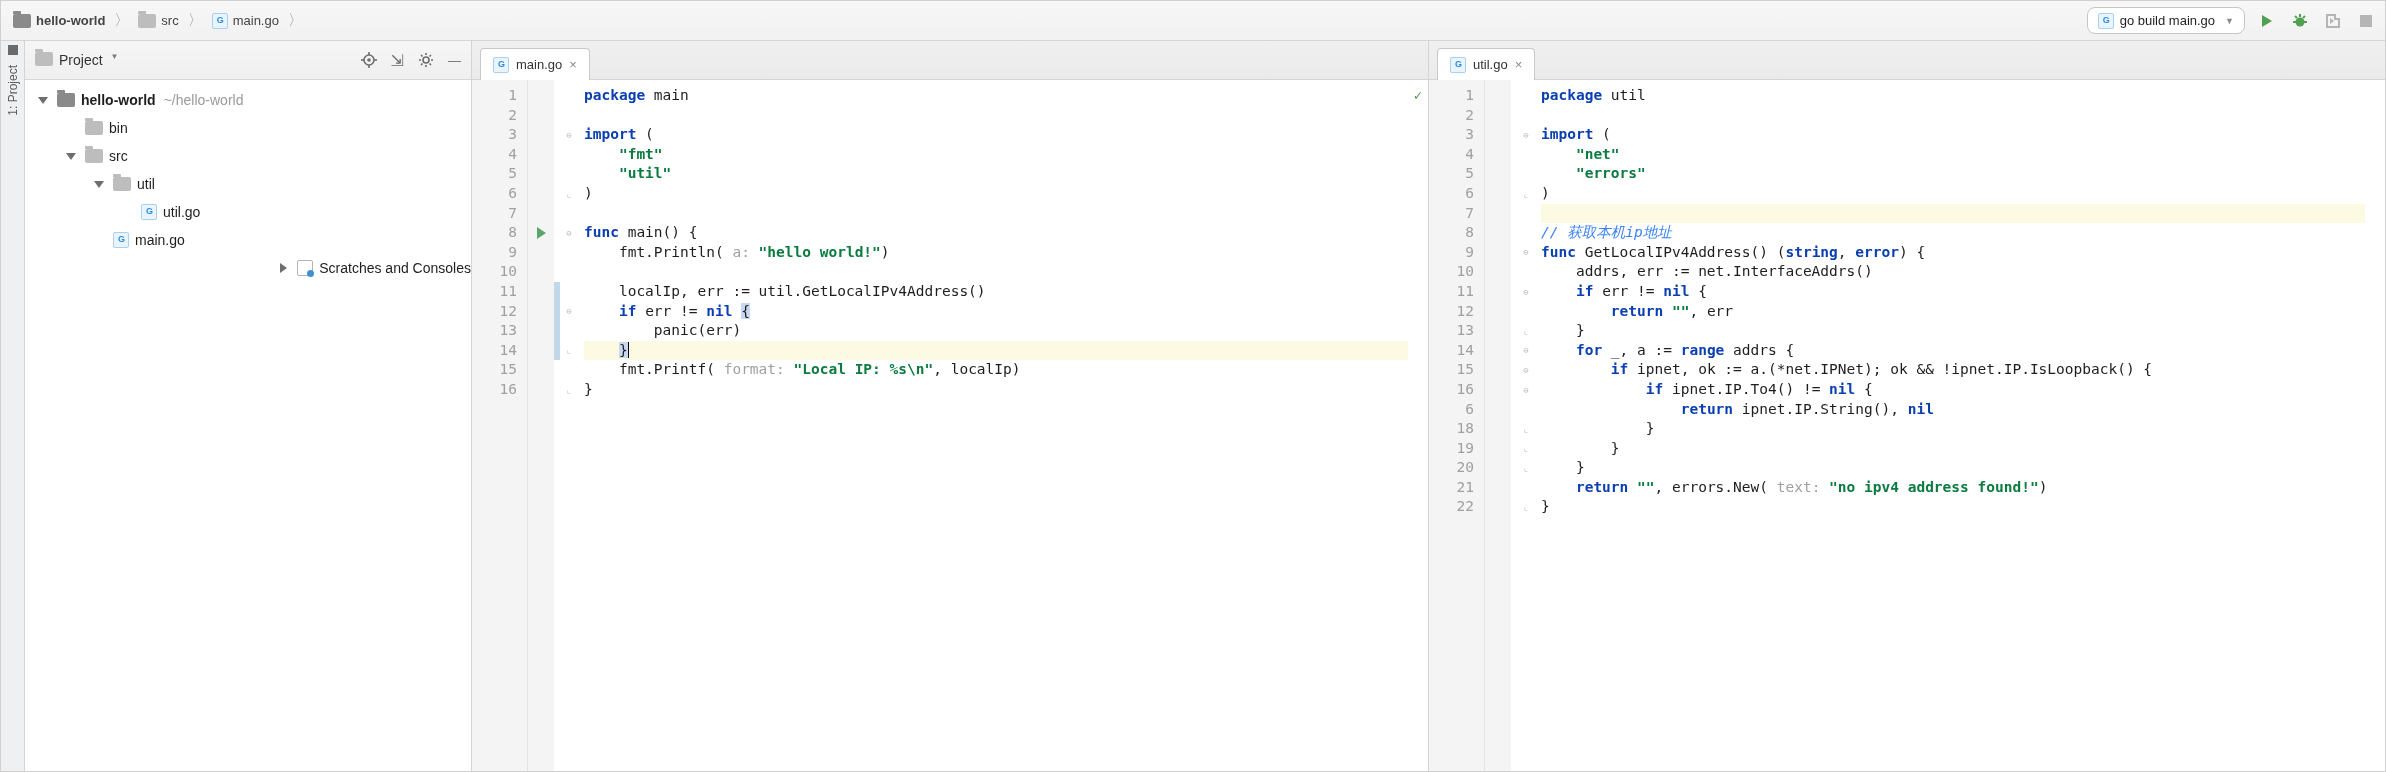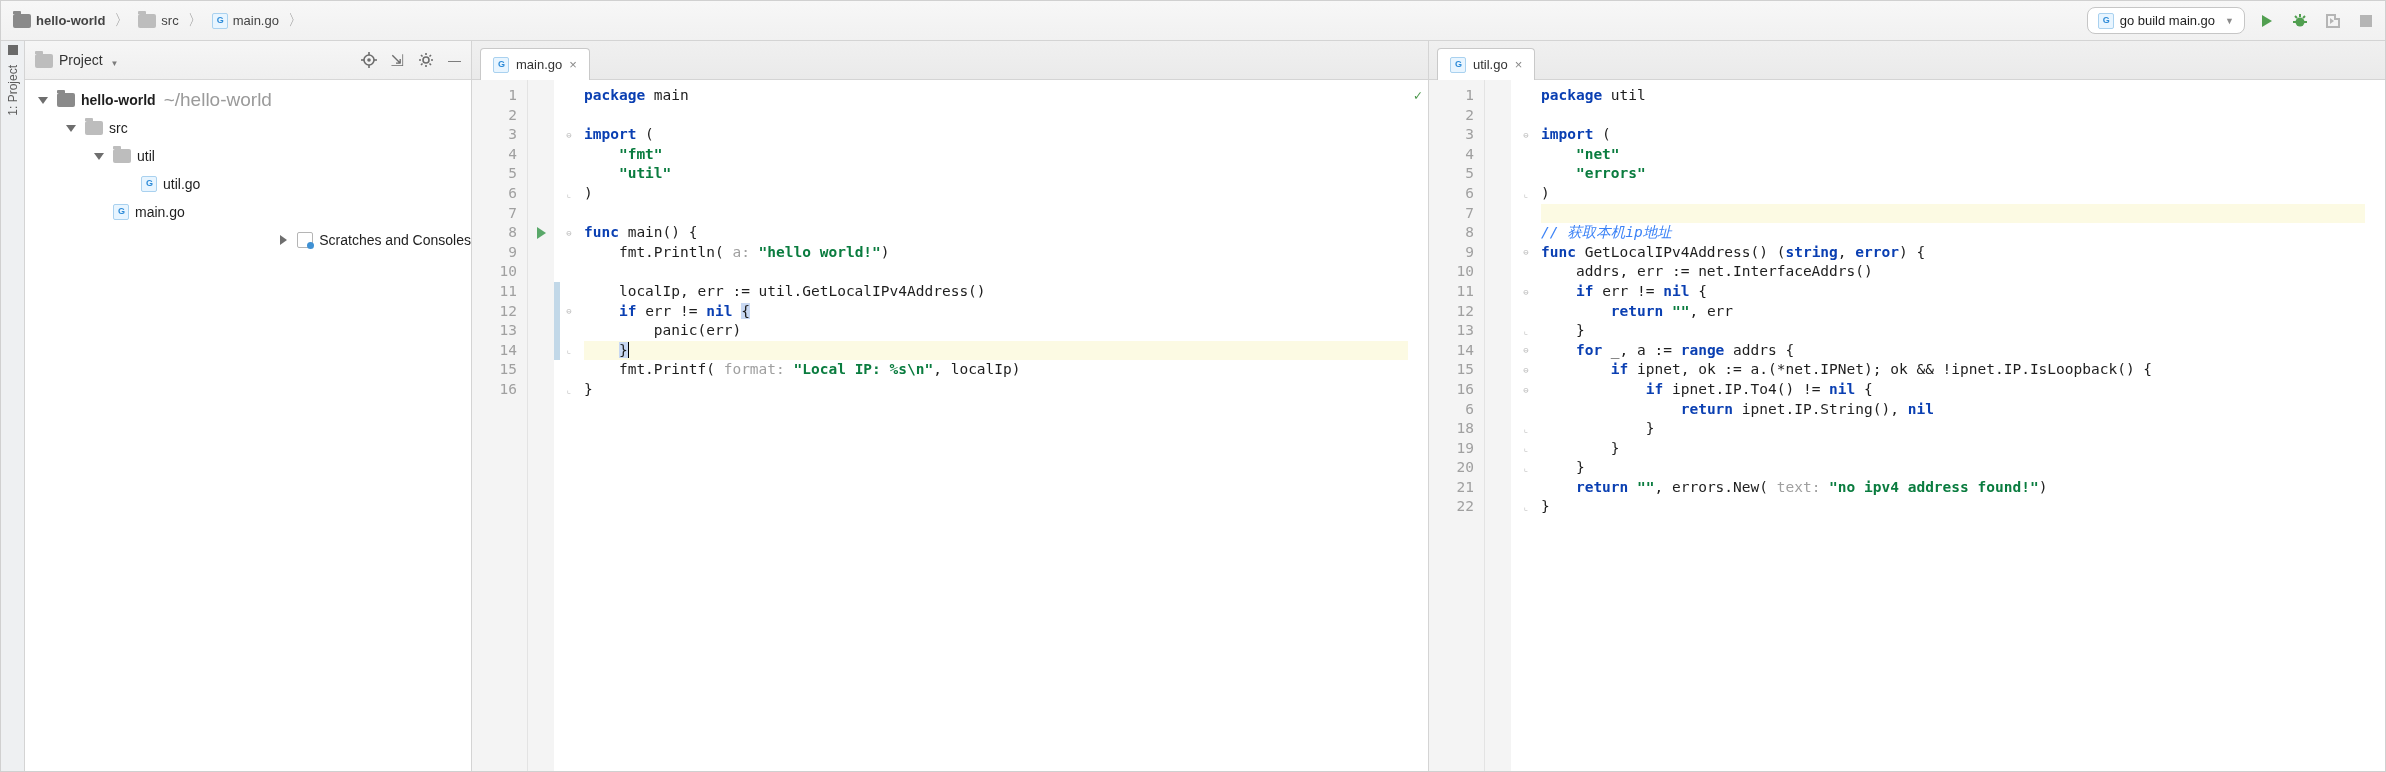--- a/index.html
+++ b/index.html
@@ -15,21 +15,21 @@
 .btn-icon{width:23px;height:23px;display:flex;align-items:center;justify-content:center;}
 .play{color:#519f50;}
 .bug{color:#519f50;}
 .dim{color:#b5b5b5;}
 .body{flex:1;display:flex;min-height:0;}
 .leftstrip{width:24px;background:#eef0f2;border-right:1px solid #d4d4d4;display:flex;flex-direction:column;align-items:center;padding-top:4px;gap:10px;}
 .leftstrip .vlabel{writing-mode:vertical-rl;transform:rotate(180deg);font-size:12px;color:#5c5c5c;}
 .leftstrip .sq{width:10px;height:10px;background:#6a6a6a;}
 .sidebar{width:447px;background:#fff;border-right:1px solid #d4d4d4;display:flex;flex-direction:column;}
 .side-header{height:39px;background:linear-gradient(#f6f6f6,#efefef);border-bottom:1px solid #d7d7d7;display:flex;align-items:center;padding:0 10px;gap:10px;}
-.side-header .proj{display:flex;align-items:flex-end;gap:6px;font-size:14px;color:#333;}
+.side-header .proj{display:flex;align-items:flex-start;gap:6px;font-size:14px;color:#333;}
 .side-header .tri{font-size:8px;color:#7b7b7b;margin-left:2px;}
 .side-header .tb-icons{margin-left:auto;display:flex;align-items:center;gap:14px;color:#6d6d6d;}
 .tree{flex:1;overflow:auto;padding:6px 0;}
 .node{display:flex;align-items:center;height:28px;gap:6px;white-space:nowrap;}
 .arrwrap{width:16px;display:flex;justify-content:center;}
 .arr{width:0;height:0;}
 .arr.open{border-left:5px solid transparent;border-right:5px solid transparent;border-top:7px solid #6e6e6e;}
 .arr.closed{border-top:5px solid transparent;border-bottom:5px solid transparent;border-left:7px solid #6e6e6e;}
 .folder{width:18px;height:14px;background:#bdbdbd;border-radius:2px;position:relative;}
 .folder::before{content:"";position:absolute;top:-3px;left:0;width:8px;height:3px;background:#bdbdbd;border-radius:1px 1px 0 0;}
@@ -39,21 +39,21 @@
 .gofile::after{content:"G";position:absolute;font-size:9px;color:#2e8bd8;top:1px;left:4px;font-weight:bold;}
 .lib-icon{width:16px;height:16px;display:flex;align-items:flex-end;gap:2px;}
 .lib-icon span{width:3px;background:#6e6e6e;}
 .lib-icon span:nth-child(1){height:8px;background:#cf6f2f;}
 .lib-icon span:nth-child(2){height:12px;background:#4f8fc6;}
 .lib-icon span:nth-child(3){height:10px;background:#5ea85e;}
 .scratch-icon{width:16px;height:16px;background:#fff;border:1px solid #b5b5b5;border-radius:2px;position:relative;}
 .scratch-icon::after{content:"";position:absolute;width:7px;height:7px;background:#3f91d4;border-radius:50%;bottom:-2px;right:-2px;}
 .nodetext{font-size:14px;}
 .nodetext.bold{font-weight:600;}
-.nodehint{color:#9a9a9a;font-size:19px;margin-left:2px;}
+.nodehint{color:#9a9a9a;font-size:14px;margin-left:2px;}
 .editors{flex:1;display:flex;min-width:0;}
 .ed{flex:1;display:flex;flex-direction:column;border-right:1px solid #d4d4d4;min-width:0;}
 .ed:last-child{border-right:none;}
 .tabs{height:39px;background:linear-gradient(#f0f0f0,#eaeaea);border-bottom:1px solid #d4d4d4;display:flex;align-items:flex-end;padding-left:8px;}
 .tab{display:flex;align-items:center;gap:7px;height:32px;padding:0 12px;background:#fff;border:1px solid #c9c9c9;border-bottom:none;border-radius:4px 4px 0 0;font-size:13px;position:relative;bottom:-1px;}
 .tab .tx{color:#333;}
 .tab .close{color:#888;font-size:13px;}
 .codewrap{flex:1;display:flex;font-family:"Menlo","Consolas",monospace;font-size:14.5px;line-height:1.35;overflow:hidden;background:#fff;position:relative;}
 .gutter{width:56px;background:#f4f4f4;color:#a0a0a0;text-align:right;padding:6px 10px 6px 0;border-right:1px solid #e3e3e3;user-select:none;}
 .gutter div{height:19.6px;}
@@ -187,20 +187,25 @@
       <div class="tree" id="tree">
           <div class="node" style="padding-left: 10px;">
             <span class="arrwrap">
               <span class="arr open"></span>
             </span>
             <span class="folder dark"></span>
             <span class="nodetext bold">hello-world</span>
             <span class="nodehint">~/hello-world</span>
           </div>
           <div class="node" style="padding-left: 38px;">
+            <span class="arrwrap"></span>
+            <span class="folder"></span>
+            <span class="nodetext">bin</span>
+          </div>
+          <div class="node" style="padding-left: 38px;">
             <span class="arrwrap">
               <span class="arr open"></span>
             </span>
             <span class="folder"></span>
             <span class="nodetext">src</span>
           </div>
           <div class="node" style="padding-left: 66px;">
             <span class="arrwrap">
               <span class="arr open"></span>
             </span>

